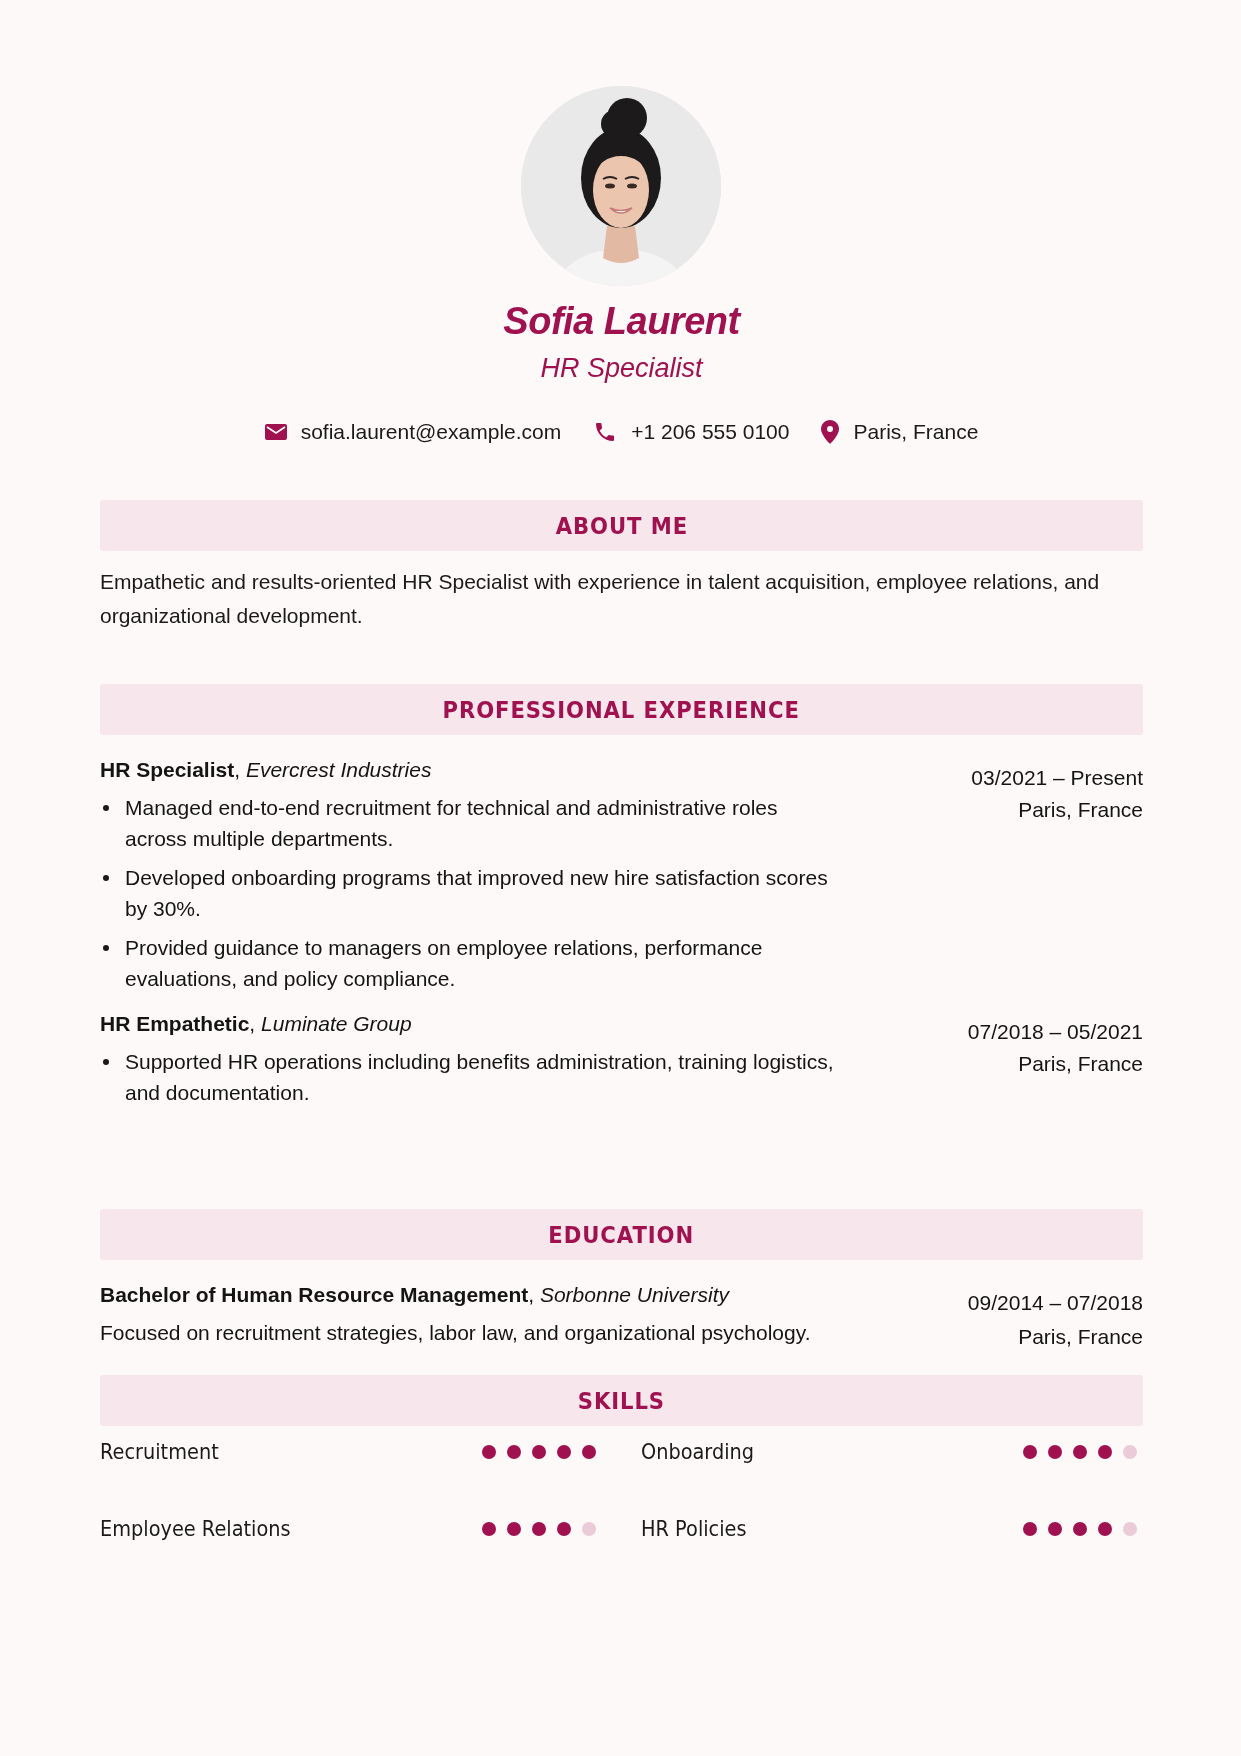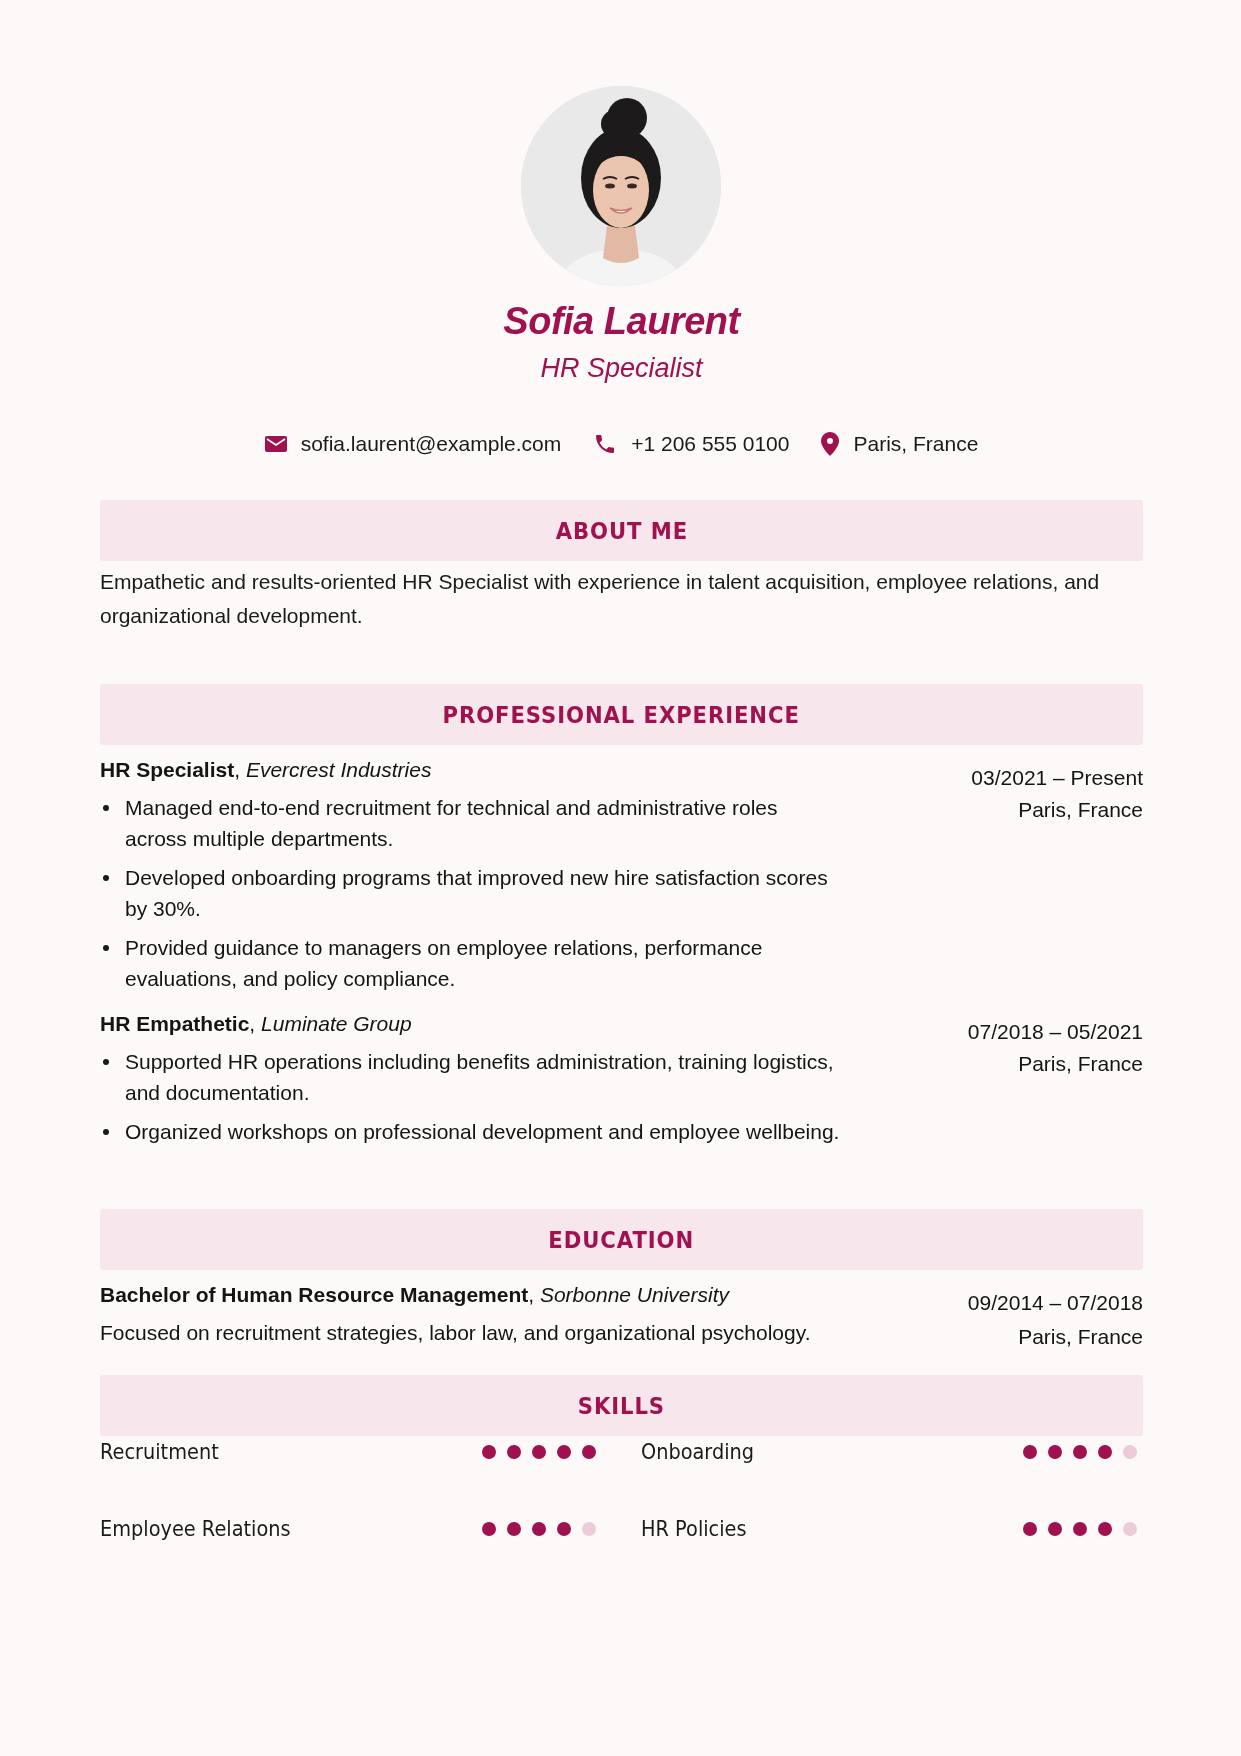--- a/index.html
+++ b/index.html
@@ -25,29 +25,29 @@
     position: absolute; left: 0; top: 300px; width: 1043px;
     text-align: center; font-size: 38px; font-weight: bold;
     color: var(--accent); letter-spacing: -0.5px; font-style: italic;
   }
   .title {
     position: absolute; left: 0; top: 353px; width: 1043px;
     text-align: center; font-size: 27px; font-style: italic;
     color: var(--accent);
   }
   .contacts {
-    position: absolute; left: 0; top: 432px; width: 1043px;
+    position: absolute; left: 0; top: 420px; width: 1043px;
     display: flex; justify-content: center; align-items: center;
     font-size: 21px; color: #1a1a1a;
   }
   .contact-item { display: flex; align-items: center; margin: 0 16px; }
   .contact-item svg { margin-right: 14px; display: block; }
 
   .section-bar {
-    position: absolute; left: 0; width: 1043px; height: 61px;
+    position: absolute; left: 0; width: 1043px; height: 51px;
     background: #F7E6EC; border-radius: 3px;
     display: flex; align-items: center; justify-content: center;
   }
   .section-bar span {
     color: var(--accent); font-weight: bold; font-size: 23px;
     letter-spacing: 1px; font-family: "DejaVu Sans", sans-serif;
     transform: scaleX(0.92); display: inline-block;
   }
 
   .about-text {
@@ -173,21 +173,20 @@
   <div class="entry" style="top:1008px">
     <div class="entry-head">
       <b>HR Empathetic</b>, <i>Luminate Group</i>
     </div>
     <div class="entry-right">
       <div>07/2018 – 05/2021</div>
       <div>Paris, France</div>
     </div>
     <ul class="bullets">
       <li>Supported HR operations including benefits administration, training logistics, and documentation.</li>
-      <li>Organized workshops on professional development and employee wellbeing.</li>
     </ul>
   </div>
 
   <div class="section-bar" style="top:1209px">
     <span>EDUCATION</span>
   </div>
   <div class="entry" style="top:1279px">
     <div class="entry-head">
       <b>Bachelor of Human Resource Management</b>, <i>Sorbonne University</i>
     </div>

